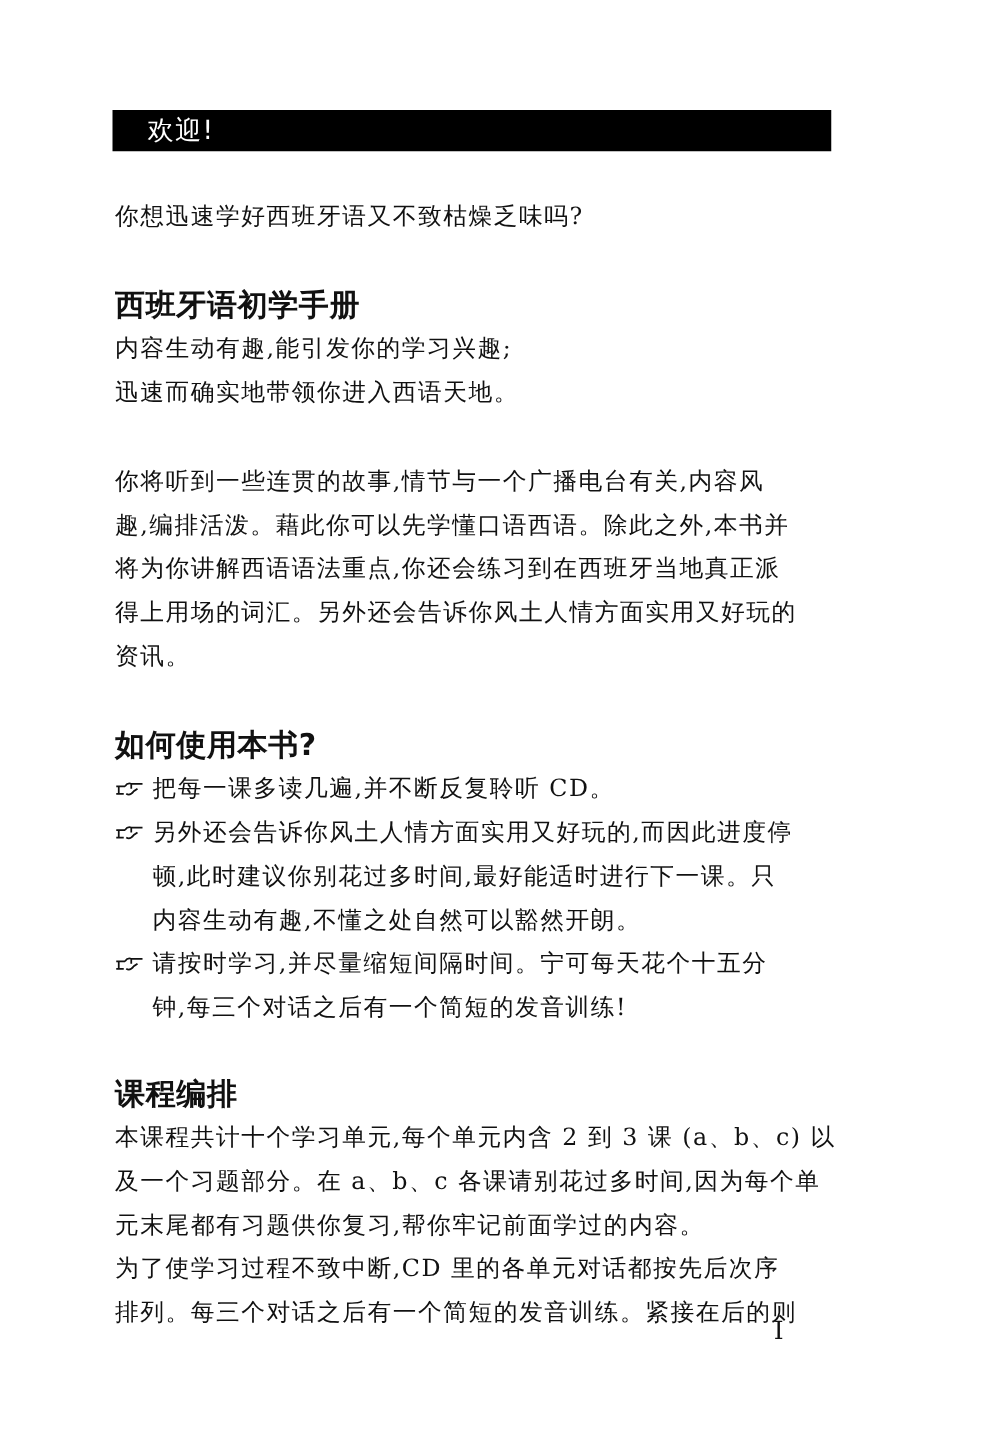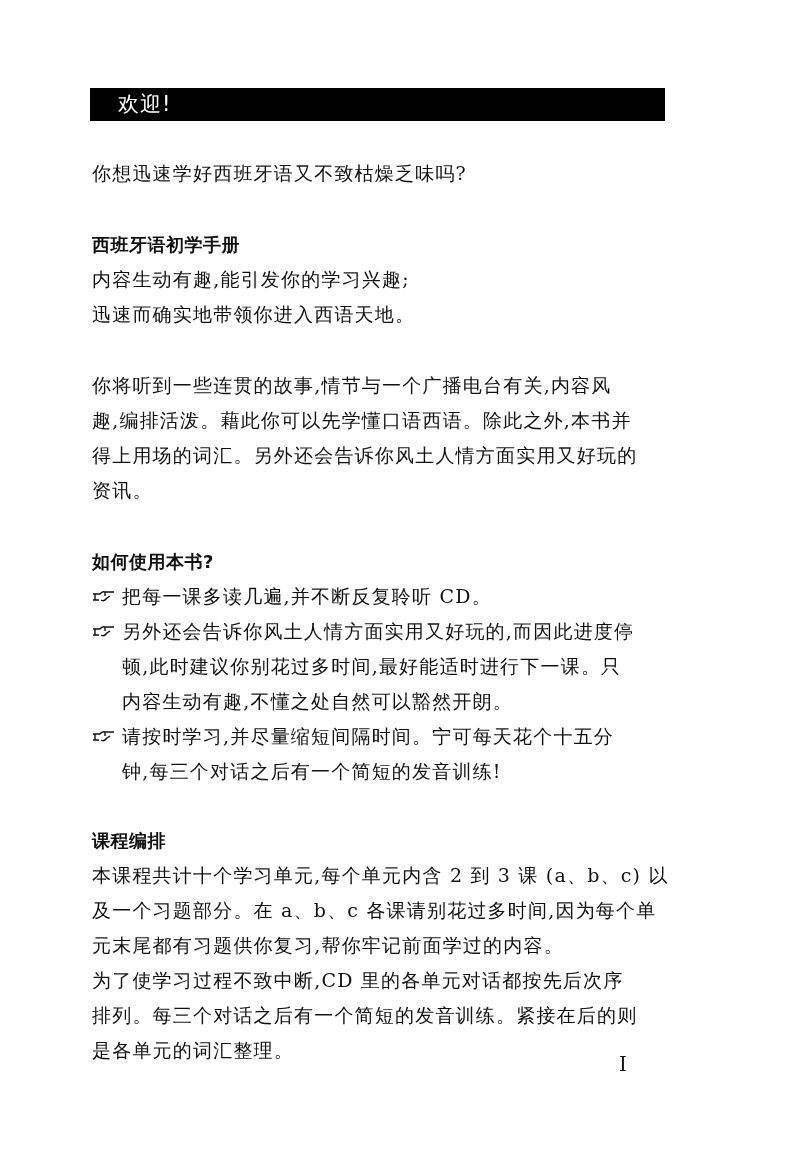--- a/index.html
+++ b/index.html
@@ -49,21 +49,21 @@
     .p {
       font-size: 19px;
       line-height: 35px;
       margin: 0;
       letter-spacing: 1.2px;
       white-space: nowrap;
     }
     .heading {
       font-family: "DejaVu Sans", "Liberation Sans", sans-serif;
       font-weight: bold;
-      font-size: 18px;
+      font-size: 24px;
       line-height: 35px;
       margin: 0;
       letter-spacing: 0.5px;
     }
     .gap-lg { height: 36px; }
     .gap-md { height: 34px; }
     .bullet {
       position: relative;
       padding-left: 30px;
     }
@@ -104,20 +104,21 @@
       <p class="heading">西班牙语初学手册</p>
       <p class="p">内容生动有趣,能引发你的学习兴趣;</p>
       <p class="p">迅速而确实地带领你进入西语天地。</p>
     </div>
 
     <div class="gap-lg"></div>
 
     <div>
       <p class="p">你将听到一些连贯的故事,情节与一个广播电台有关,内容风</p>
       <p class="p">趣,编排活泼。藉此你可以先学懂口语西语。除此之外,本书并</p>
+      <p class="p">将为你讲解西语语法重点,你还会练习到在西班牙当地真正派</p>
       <p class="p">得上用场的词汇。另外还会告诉你风土人情方面实用又好玩的</p>
       <p class="p">资讯。</p>
     </div>
 
     <div class="gap-lg"></div>
 
     <div>
       <p class="heading">如何使用本书?</p>
 
       <div class="bullet">
@@ -153,20 +154,19 @@
 
     <div class="gap-md"></div>
 
     <div>
       <p class="heading">课程编排</p>
       <p class="p">本课程共计十个学习单元,每个单元内含 2 到 3 课 (a、b、c) 以</p>
       <p class="p">及一个习题部分。在 a、b、c 各课请别花过多时间,因为每个单</p>
       <p class="p">元末尾都有习题供你复习,帮你牢记前面学过的内容。</p>
       <p class="p">为了使学习过程不致中断,CD 里的各单元对话都按先后次序</p>
       <p class="p">排列。每三个对话之后有一个简短的发音训练。紧接在后的则</p>
-      <p class="p">是各单元的词汇整理。</p>
     </div>
 
   </div>
 
   <div class="page-number">I</div>
 
 </div>
 
 </body></html>

